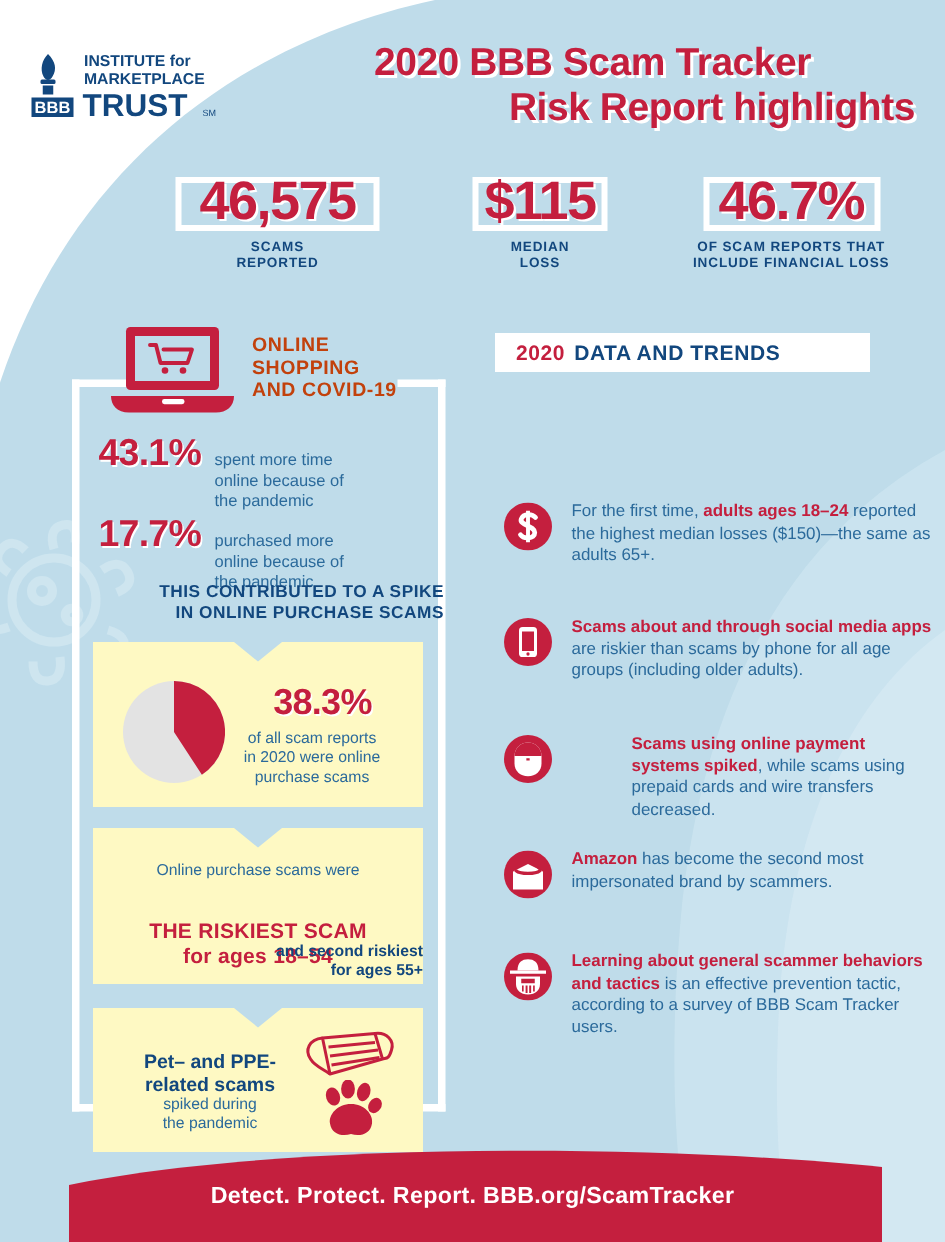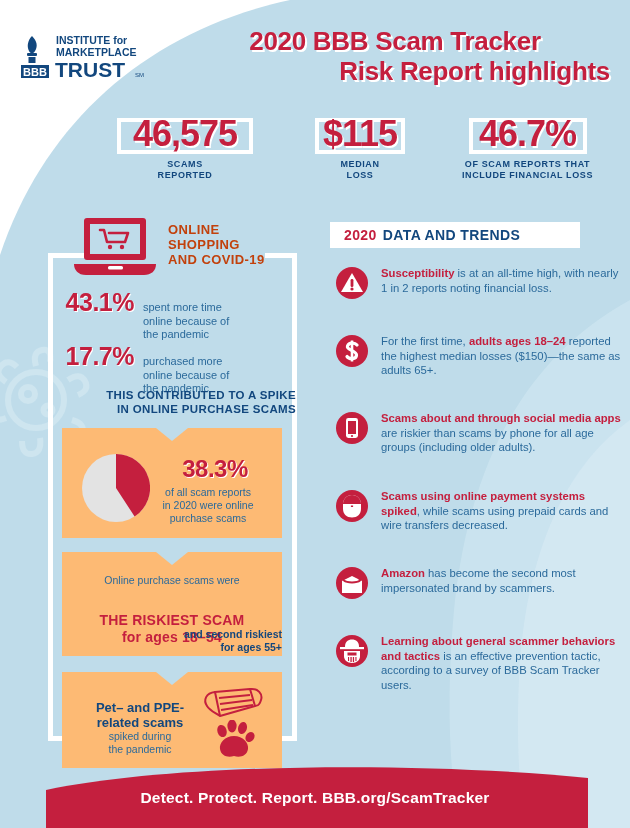--- a/index.html
+++ b/index.html
@@ -83,21 +83,21 @@
   #pr0{left:38px;top:288px;}
   #pr1{left:38px;top:342px;}
 
   .spike{
     position:absolute;left:50px;top:388px;width:246px;text-align:right;
     font-size:11.5px;line-height:14px;font-weight:bold;color:#12477e;
     letter-spacing:0.35px;text-transform:uppercase;white-space:pre-line;
   }
 
   
-  .card{position:absolute;background:#fdba74;}
+  .card{position:absolute;background:#fef9c3;}
   .card .notch{
     position:absolute;left:50%;top:0;transform:translateX(-50%);
     width:0;height:0;border-left:16px solid transparent;border-right:16px solid transparent;
     border-top:13px solid #bfdcea;
   }
   #card0{left:62px;top:428px;width:220px;height:110px;}
   #card1{left:62px;top:552px;width:220px;height:104px;}
   #card2{left:62px;top:672px;width:220px;height:96px;}
 
   .pie{position:absolute;left:20px;top:26px;width:68px;height:68px;}
@@ -130,21 +130,21 @@
 
   .bullet{position:absolute;left:336px;width:288px;display:flex;}
   .bullet .ico{width:32px;height:32px;flex:0 0 32px;margin-top:1px;}
   .bullet .btxt{
     margin-left:13px;font-size:11.3px;line-height:14.6px;color:#2b6a9b;
   }
   .bullet .btxt b{color:#c41f3e;}
   #b0{top:266px;}
   #b1{top:334px;}
   #b2{top:411px;}
-  #b3{top:489px;}
+  #b3{top:489px;gap:40px;}
   #b4{top:566px;}
   #b5{top:634px;}
 
   
   .footer-txt{
     position:absolute;left:0;top:789px;width:630px;text-align:center;
     font-size:15.5px;font-weight:bold;color:#ffffff;letter-spacing:0.2px;
   }
 </style>
 </head>
@@ -311,33 +311,20 @@
         </g>
       </svg>
     </div>
   </div>
 
   <div class="rhead">
     <span class="yr">2020</span>
     <span>DATA AND TRENDS</span>
   </div>
 
-  <div class="bullet" id="b0">
-    <div class="ico">
-      <svg viewBox="0 0 32 32" width="32" height="32">
-        <circle cx="16" cy="16" r="16" fill="#c41f3e"></circle>
-        <path d="M16,6 L27,25 H5 Z" fill="#ffffff"></path>
-        <rect x="14.6" y="12" width="2.8" height="8" rx="1.3" fill="#c41f3e"></rect>
-        <circle cx="16" cy="22" r="1.6" fill="#c41f3e"></circle>
-      </svg>
-    </div>
-    <div class="btxt">
-      <b>Susceptibility</b><span> is at an all-time high, with nearly 1 in 2 reports noting financial loss.</span>
-    </div>
-  </div>
 
   <div class="bullet" id="b1">
     <div class="ico">
       <svg viewBox="0 0 32 32" width="32" height="32">
         <circle cx="16" cy="16" r="16" fill="#c41f3e"></circle>
         <path d="M21,10 C19,7.5 13,7 11.5,11 C10,15 20.5,15.5 20.5,20 C20.5,24.5 13,24.5 11,21.5" stroke="#ffffff" stroke-width="3.2" fill="none" stroke-linecap="round"></path>
         <rect x="14.7" y="5.5" width="2.6" height="21" fill="#ffffff"></rect>
       </svg>
     </div>
     <div class="btxt">

